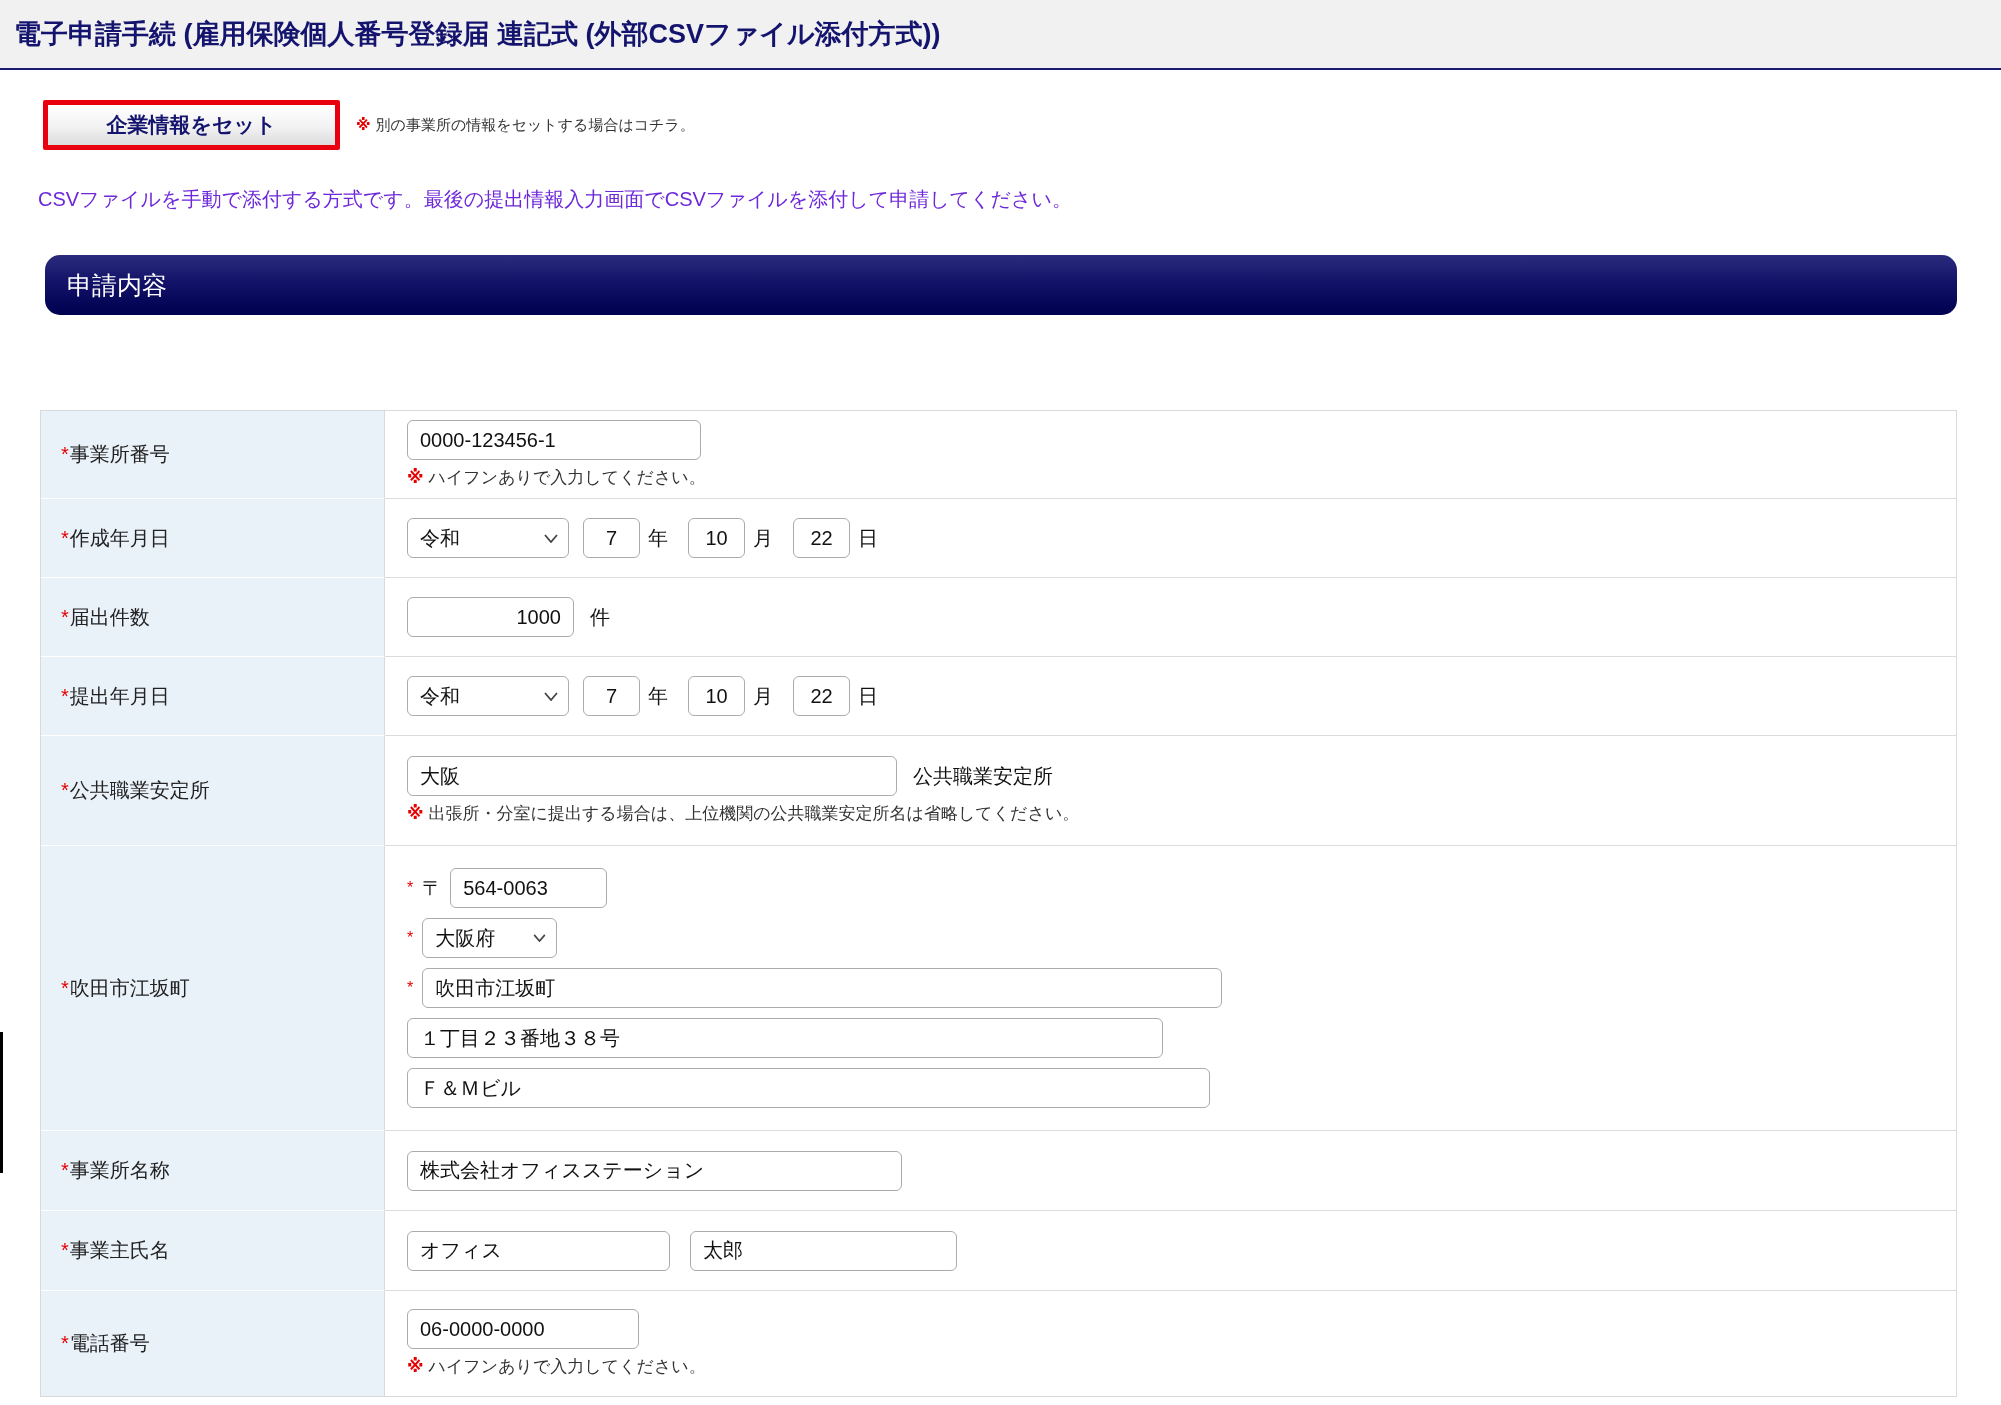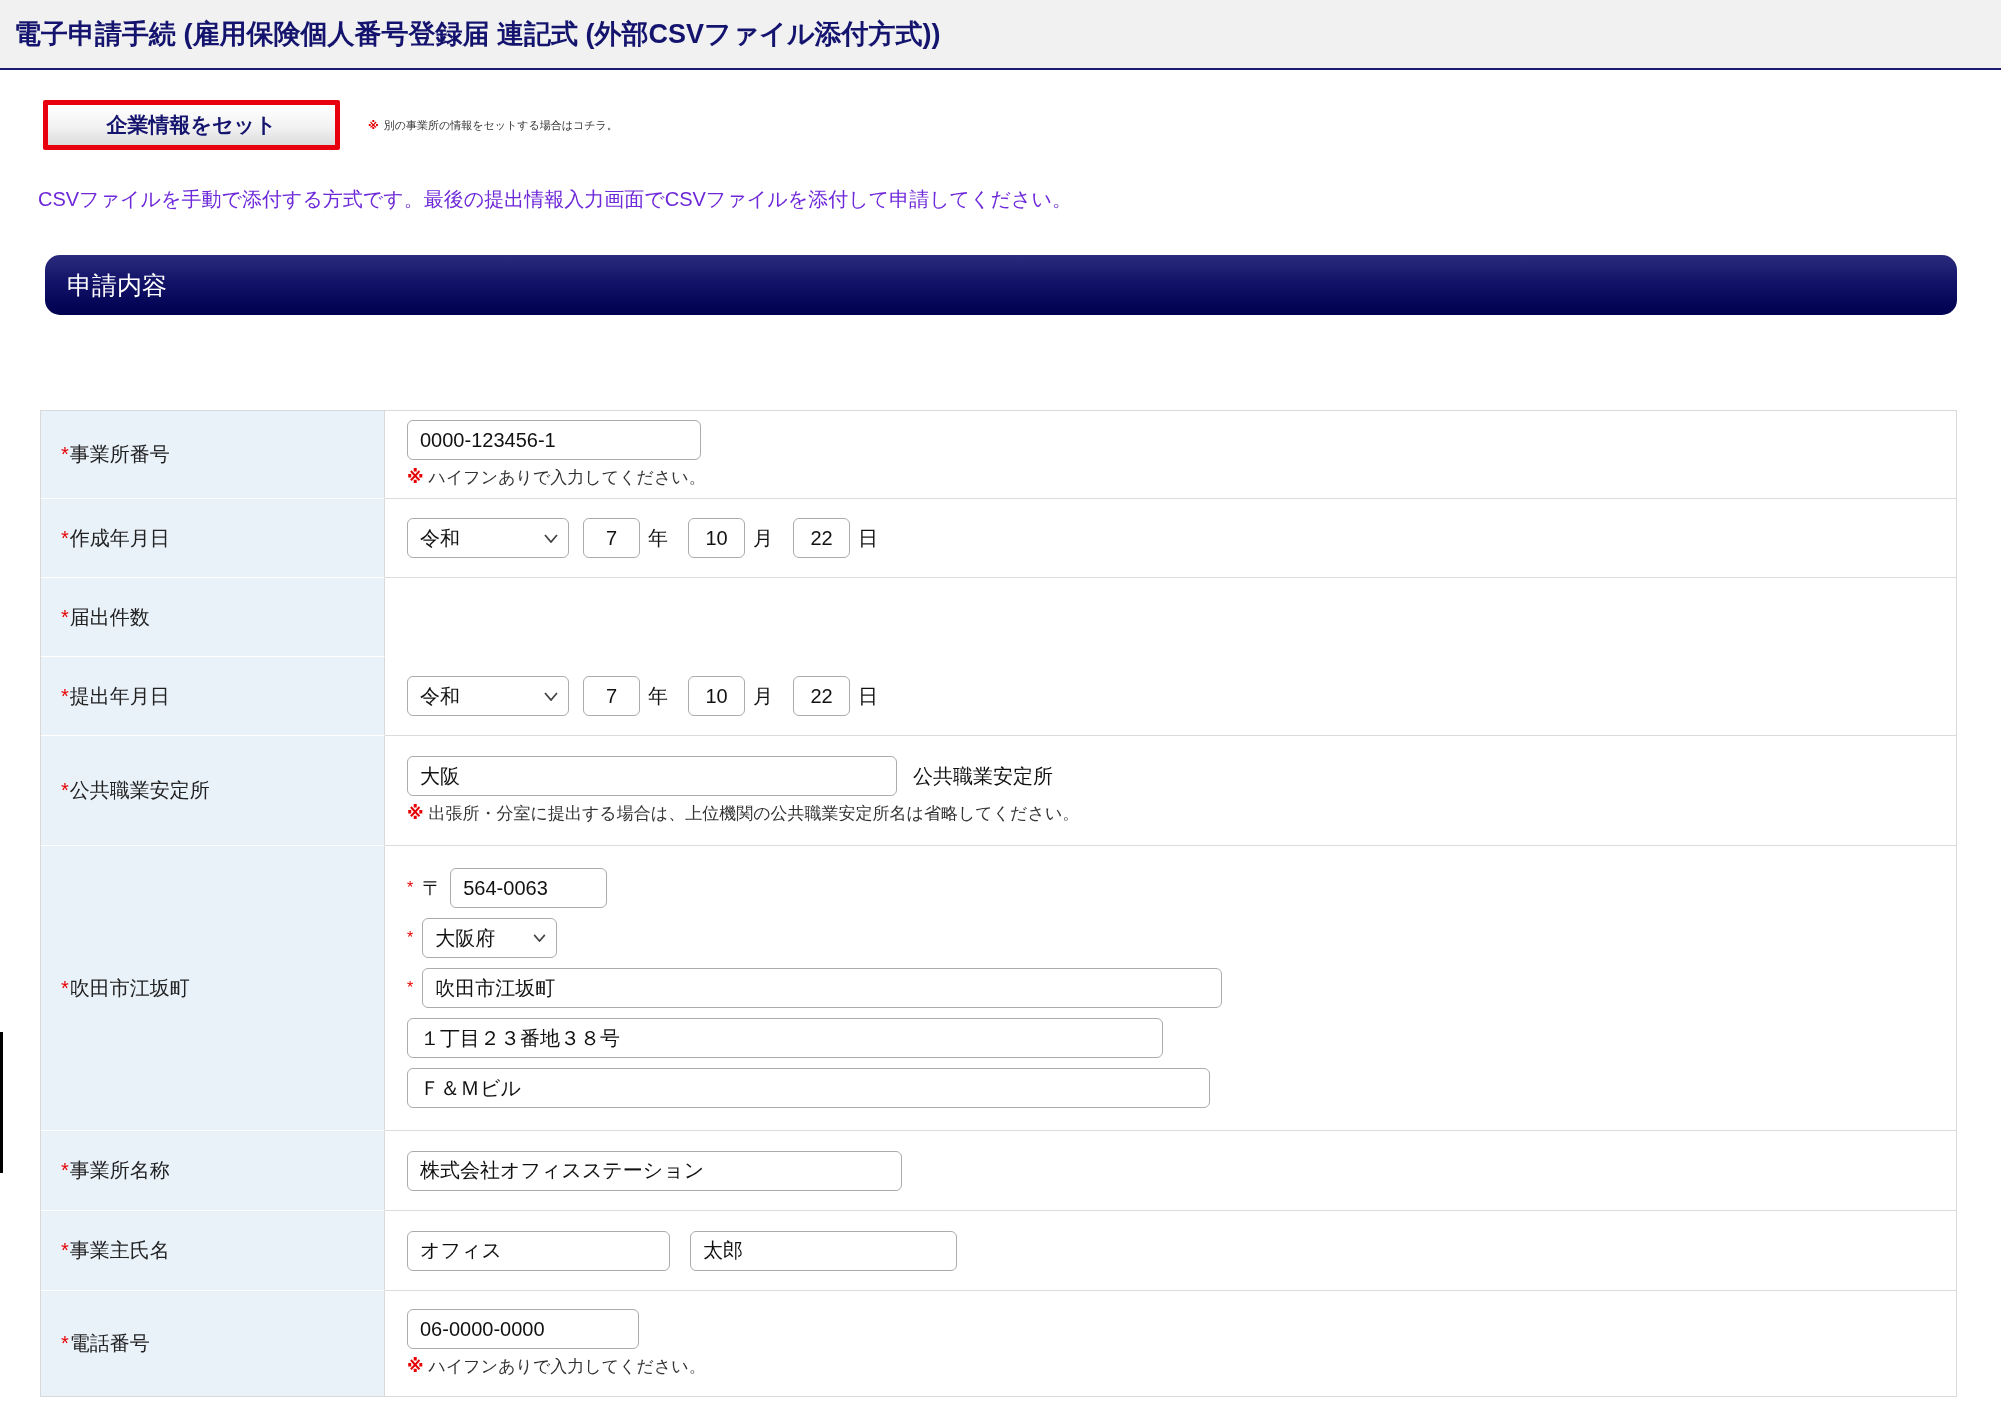--- a/index.html
+++ b/index.html
@@ -19,21 +19,21 @@
   
   .toolbar{display:flex;align-items:center;margin:30px 0 0 43px;}
   .set-company-btn{
     width:297px;height:50px;box-sizing:border-box;
     border:5px solid #e8000e;border-radius:2px;
     background:linear-gradient(#ffffff 0%,#f2f2f2 55%,#dcdcdc 100%);
     color:#14146e;font-weight:bold;font-size:21px;
     font-family:"Liberation Sans","DejaVu Sans",sans-serif;
     display:flex;align-items:center;justify-content:center;cursor:pointer;
   }
-  .toolbar-note{margin-left:28px;font-size:11px;color:#333;}
+  .toolbar-note{margin-left:16px;font-size:15px;color:#333;}
   .nmark{color:#e60000;font-weight:bold;margin-right:5px;}
   
   .csv-notice{margin:36px 0 0 38px;font-size:20px;color:#6d28d9;}
   
   .section-bar{
     margin:42px 0 0 45px;width:1912px;height:60px;box-sizing:border-box;
     border-radius:15px;display:flex;align-items:center;padding-left:22px;
     background:linear-gradient(#2b2b7e 0%,#121268 45%,#000050 100%);
     color:#ffffff;font-size:25px;
   }
@@ -143,20 +143,26 @@
         <span class="unit gap8">日</span>
       </div>
     </div>
   </div>
 
   <div class="row" style="min-height:79px;">
     <div class="lbl">
       <span class="req">*</span>
         <span>届出件数</span>
     </div>
+    <div class="cnt">
+      <div class="hline">
+        <input class="tb num" style="width: 167px;" value="1000">
+        <span class="unit gap16">件</span>
+      </div>
+    </div>
   </div>
 
   <div class="row" style="min-height:79px;">
     <div class="lbl">
       <span class="req">*</span>
         <span>提出年月日</span>
     </div>
     <div class="cnt">
       <div class="hline">
         <div class="sel" style="width:162px;">

